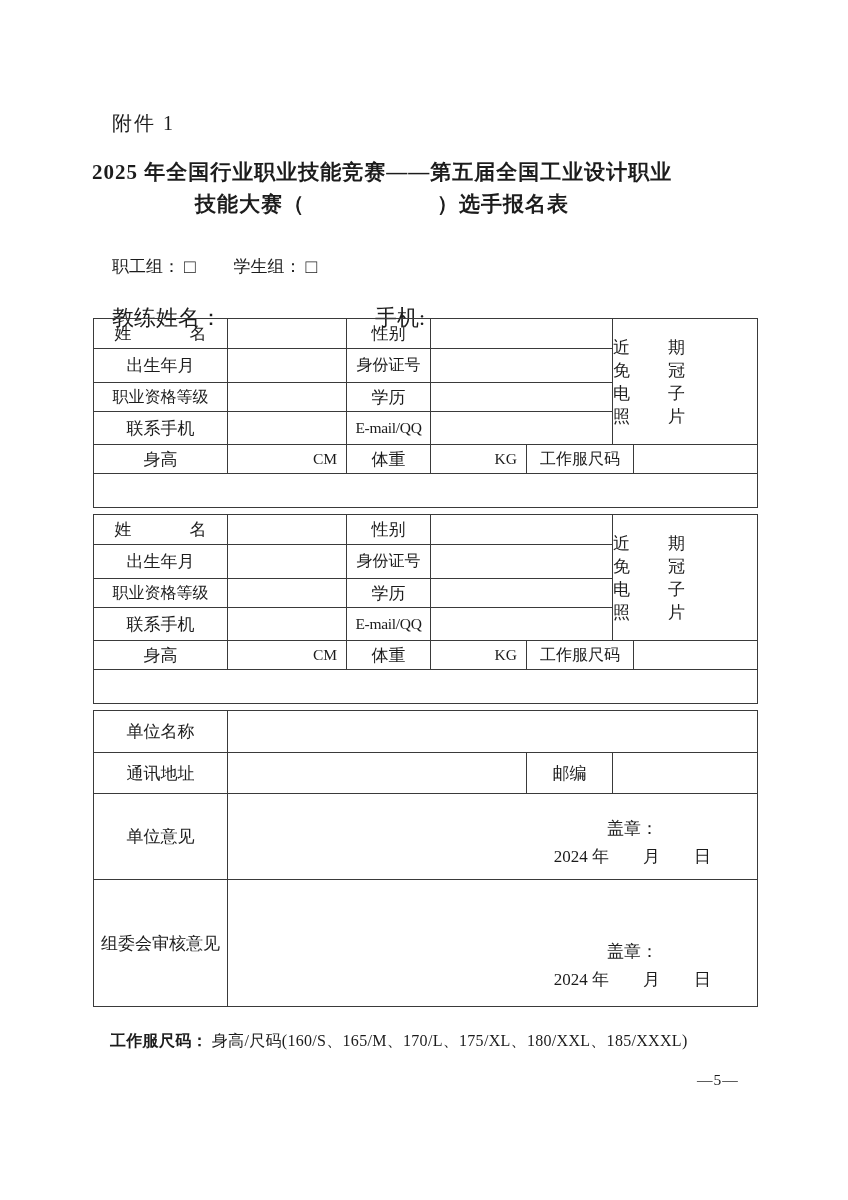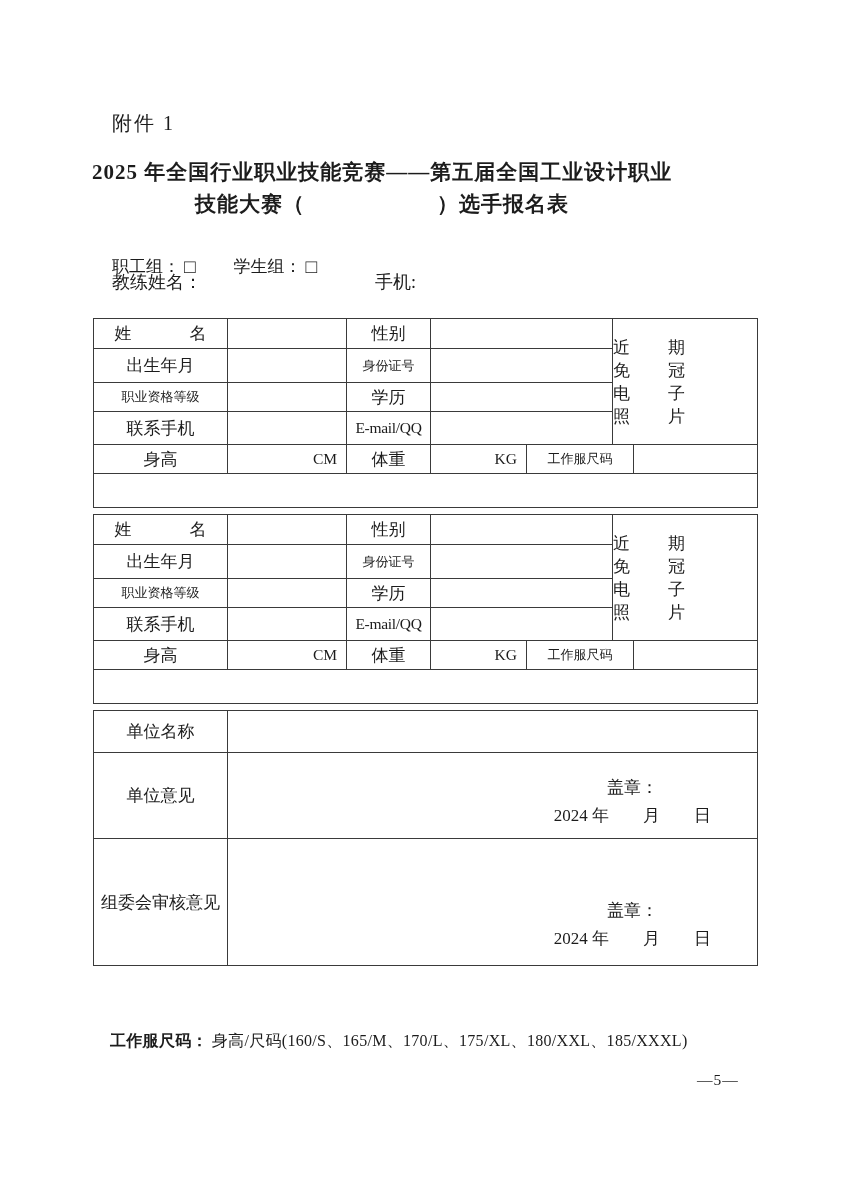--- a/index.html
+++ b/index.html
@@ -24,22 +24,22 @@
     text-align: center; font-size: 21px; font-weight: 700;
     line-height: 32px; letter-spacing: 1px;
   }
   .group-line {
     position: absolute; left: 112px; top: 255px;
     font-size: 17px; display: flex; align-items: center;
   }
   .group-line .cb { font-size: 19px; margin-left: 4px; line-height: 17px; }
   .group-gap { display: inline-block; width: 38px; }
   .coach-line {
-    position: absolute; left: 112px; top: 270px; width: 640px;
-    font-size: 18px;
+    position: absolute; left: 112px; top: 303px; width: 640px;
+    font-size: 22px;
   }
   .coach-line .phone { position: absolute; left: 263px; top: 0; }
 
   
   table.form {
     position: absolute; left: 93px; width: 664px;
     border-collapse: collapse; table-layout: fixed;
   }
   .t1 { top: 318px; }
   .t2 { top: 514px; }
@@ -48,21 +48,21 @@
     border: 1.7px solid #3a3a3a;
     font-size: 17px; text-align: center; vertical-align: middle;
     padding: 0; overflow: hidden;
   }
   tr.h30 { height: 30px; } tr.h34 { height: 34px; }
   tr.h31 { height: 29px; } tr.h33 { height: 33px; }
   tr.h42 { height: 42px; } tr.h41 { height: 41px; }
   tr.h86 { height: 86px; } tr.h127 { height: 127px; }
   td.unit { text-align: right; padding-right: 9px; font-size: 15.5px; font-family: "Liberation Serif", serif; }
   td.latin { font-size: 15.5px; letter-spacing: -0.3px; }
-  td.small { font-size: 13px; font-family: Liberation Serif, serif; }
+  td.small { font-size: 16px; font-family: Liberation Serif, serif; }
   .spread { display: inline-block; text-align: justify; text-align-last: justify; }
   .w92 { width: 92px; }
   .w72 { width: 72px; }
   .photo-note {
     display: flex; flex-direction: column; align-items: flex-start;
     gap: 2px; line-height: 21px; font-size: 17px;
   }
   td.rel { position: relative; }
   .seal {
     position: absolute; right: 46px; bottom: 8px;
@@ -228,20 +228,26 @@
       <col style="width:96px">
         <col style="width:86px">
         <col style="width:21px">
         <col style="width:124px">
     </colgroup>
     <tbody>
         <tr class="h42">
       <td>单位名称</td>
       <td colspan="6"></td>
     </tr>
+    <tr class="h41">
+      <td>通讯地址</td>
+      <td colspan="3"></td>
+      <td>邮编</td>
+      <td colspan="2"></td>
+    </tr>
     <tr class="h86">
       <td>单位意见</td>
       <td colspan="6" class="rel">
         <div class="seal">
           <div>盖章：</div>
           <div>2024 年　　月　　日</div>
         </div>
       </td>
     </tr>
     <tr class="h127">

